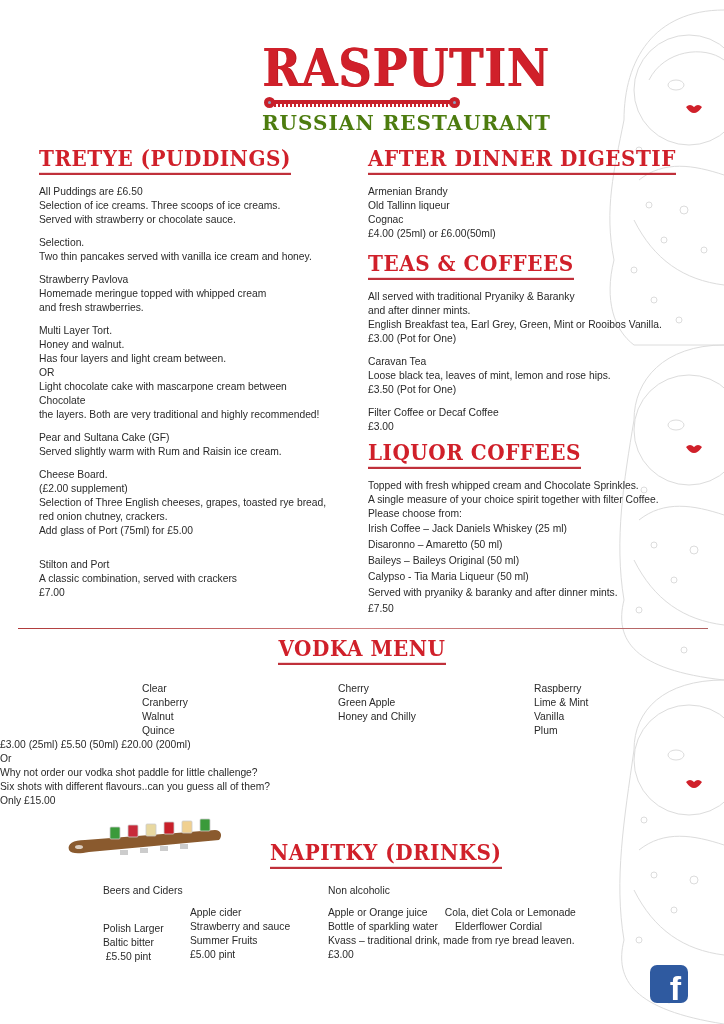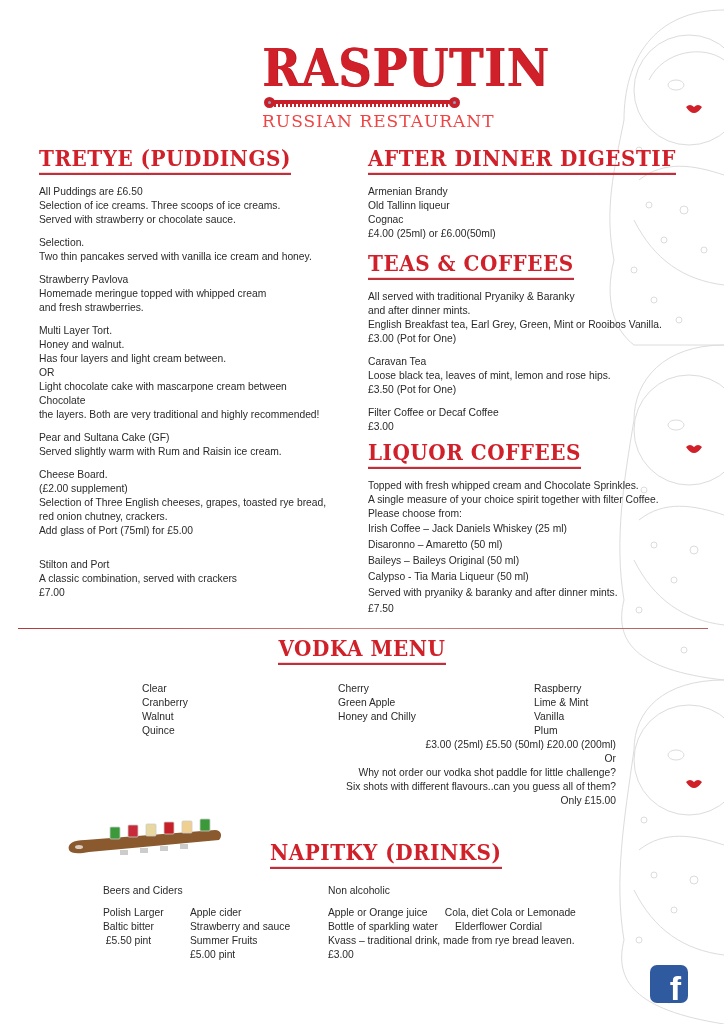--- a/index.html
+++ b/index.html
@@ -15,22 +15,22 @@
     text-shadow: 1px 0 0 #b81a22;
   }
   .logo-rule { position: relative; height: 12px; margin: 2px 2px 0 2px; }
   .logo-rule .bar { position: absolute; left: 10px; right: 10px; top: 3px; height: 4px; background: #c8202a; }
   .logo-rule .teeth { position: absolute; left: 10px; right: 10px; top: 7px; height: 3px;
     background: repeating-linear-gradient(90deg, #c8202a 0 2px, transparent 2px 4px); }
   .logo-rule .dot { position: absolute; top: 0; width: 11px; height: 11px; border-radius: 50%;
     background: #c8202a; border: 2px solid #c8202a; }
   .logo-rule .dot::after { content: ""; position: absolute; left: 2px; top: 2px; width: 3px; height: 3px; border-radius: 50%; background: #8aa0c0; }
   .logo-rule .dot.l { left: 0; } .logo-rule .dot.r { right: 0; }
-  .logo-sub { font-family: "DejaVu Serif", serif; font-weight: normal; color: #ef4444;
-    font-size: 17px; letter-spacing: 1px; margin-top: 2px; white-space: nowrap; }
+  .logo-sub { font-family: "DejaVu Serif", serif; font-weight: bold; color: #4d7c0f;
+    font-size: 20px; letter-spacing: 1px; margin-top: 2px; white-space: nowrap; }
 
   .section-title {
     font-family: "DejaVu Serif", serif; font-weight: bold; color: #d0202a;
     font-size: 20px; letter-spacing: 0.5px; display: inline-block;
     border-bottom: 2px solid #c0303a; line-height: 24px; padding-bottom: 1px;
     transform: scaleY(1.1); transform-origin: left bottom; white-space: nowrap;
   }
   .col { position: absolute; z-index: 2; font-size: 10.3px; line-height: 14px; }
   .col .item { margin-top: 9px; }
   .col .item:first-of-type { margin-top: 0; }
@@ -44,29 +44,29 @@
   .right-col .section-title { margin-bottom: 10px; }
 
   .divider { position: absolute; left: 18px; top: 628px; width: 690px; height: 1px;
     background: linear-gradient(90deg, #b03a3a, #d08080 50%, #b06060); z-index: 2; }
 
   .vodka { position: absolute; left: 0; top: 638px; width: 724px; z-index: 2; }
   .vodka .title-wrap { text-align: center; }
   .vodka .section-title { transform-origin: center bottom; }
   .vodka-grid { position: absolute; top: 44px; font-size: 10.3px; line-height: 14px; }
   .vodka-grid.c1 { left: 142px; } .vodka-grid.c2 { left: 338px; } .vodka-grid.c3 { left: 534px; }
-  .vodka-prices { position: absolute; top: 100px; left: 0; width: 616px; text-align: right; font-size: 10.3px; line-height: 14px; }
+  .vodka-prices { position: absolute; top: 100px; left: 0; width: 616px; text-align: left; font-size: 10.3px; line-height: 14px; }
 
   .paddle { position: absolute; left: 65px; top: 810px; width: 160px; height: 55px; z-index: 2; }
 
   .drinks { position: absolute; left: 0; top: 842px; width: 724px; z-index: 2; }
   .drinks .title-wrap { position: absolute; left: 270px; top: 0; }
   .drinks-block { position: absolute; font-size: 10.3px; line-height: 14px; }
   .beer-head { left: 103px; top: 42px; }
-  .beer-c1 { left: 103px; top: 64px; }
+  .beer-c1 { left: 103px; top: 80px; }
   .beer-c2 { left: 190px; top: 64px; }
   .na-head { left: 328px; top: 42px; }
   .na-body { left: 328px; top: 64px; }
 
   .fb { position: absolute; left: 650px; top: 965px; width: 38px; height: 38px; border-radius: 7px;
     background: #2f5aa0; z-index: 3; display: flex; align-items: flex-end; justify-content: flex-end; overflow: hidden; }
   .fb span { color: #fff; font-family: "Liberation Sans", sans-serif; font-weight: bold; font-size: 34px; line-height: 34px; margin-right: 7px; margin-bottom: -2px; }
 </style>
 </head>
 <body>

